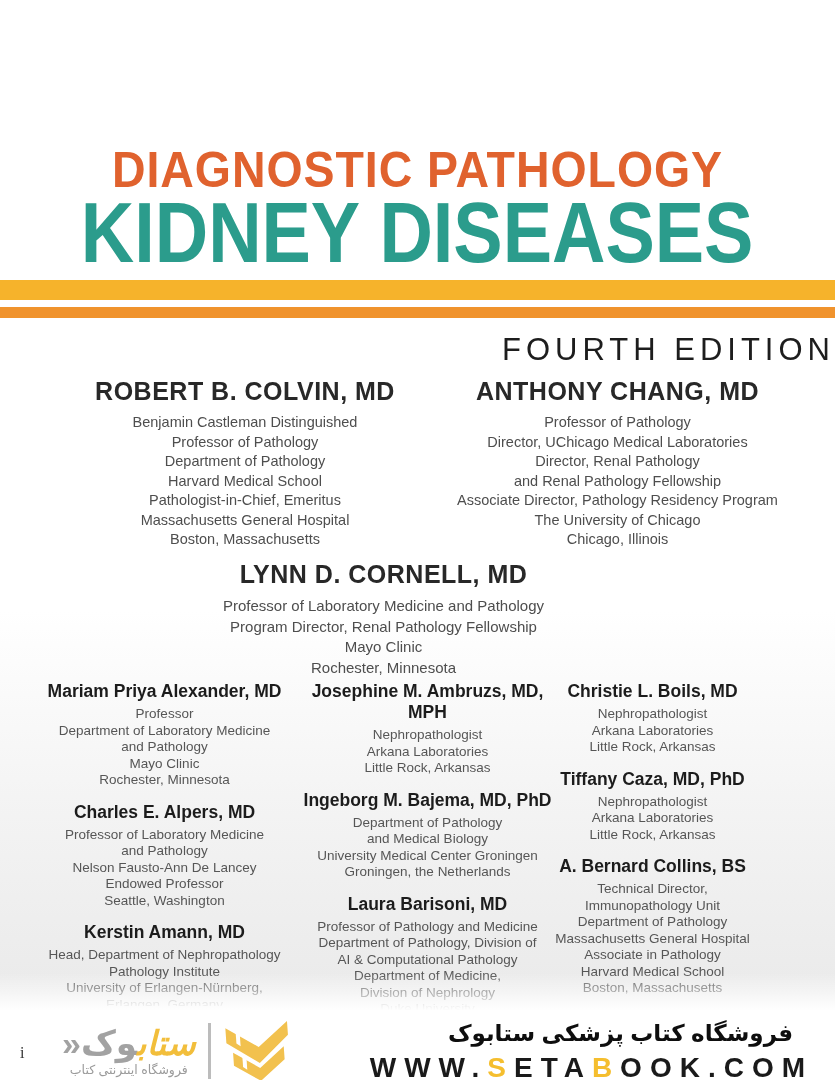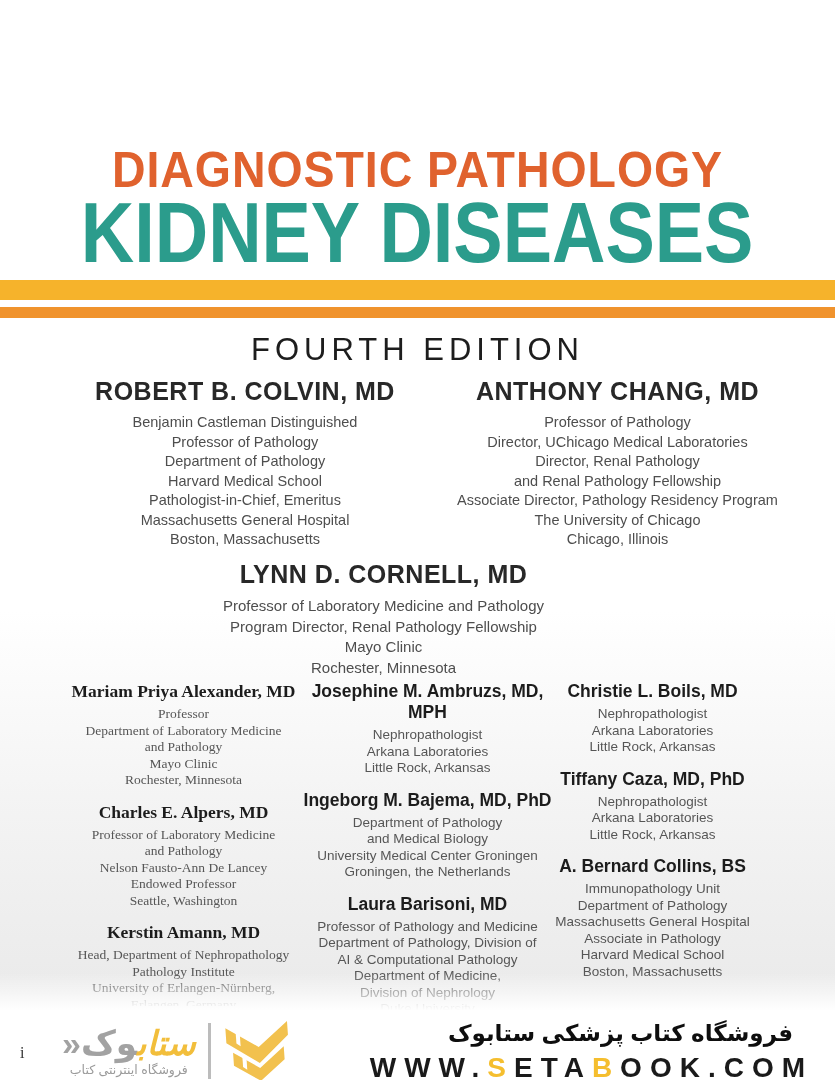--- a/index.html
+++ b/index.html
@@ -15,33 +15,33 @@
     background:linear-gradient(180deg,rgba(255,255,255,0) 0%,#ffffff 78%);}
   
   .series-title{position:absolute;left:0;top:130px;width:835px;text-align:center;z-index:2;}
   .series-title span{display:inline-block;font-size:50px;font-weight:700;color:#E0622E;
     letter-spacing:1px;transform:scaleX(0.93);transform-origin:center;white-space:nowrap;}
   .book-title{position:absolute;left:0;top:178px;width:835px;text-align:center;z-index:2;}
   .book-title span{display:inline-block;font-size:86px;font-weight:700;color:#2B9C8C;
     letter-spacing:0;transform:scaleX(0.86);transform-origin:center;white-space:nowrap;line-height:1;}
   .bar-yellow{position:absolute;left:0;top:269px;width:835px;height:20px;background:#F6B32B;z-index:2;}
   .bar-orange{position:absolute;left:0;top:296px;width:835px;height:11px;background:#F0932D;z-index:2;}
-  .edition{position:absolute;left:0;top:321px;width:835px;text-align:center;z-index:2;
+  .edition{position:absolute;left:0;top:321px;width:835px;text-align:right;z-index:2;
     font-size:31px;color:#1d1d1d;letter-spacing:5px;}
   
   .author{position:absolute;text-align:center;z-index:2;}
   .author .aname{font-size:25px;font-weight:700;color:#282828;letter-spacing:0.5px;margin-bottom:7px;}
   .author .alines .line{font-size:14.5px;color:#4e4e4e;line-height:19.5px;}
   #author-colvin{left:55px;top:366px;width:380px;}
   #author-chang{left:415px;top:366px;width:405px;}
   #author-cornell{left:0;top:549px;width:767px;}
   #author-cornell .alines .line{font-size:15px;line-height:20.5px;}
   
   .ccol{position:absolute;top:670px;text-align:center;z-index:2;}
-  #ccol1{left:31px;width:305px;font-family:Liberation Serif, serif;}
+  #ccol1{left:12px;width:305px;}
   #ccol2{left:300px;width:255px;}
   #ccol3{left:525px;width:255px;}
   .entry{margin-bottom:13px;}
   .cname{font-size:17.5px;font-weight:700;color:#1c1c1c;line-height:21px;margin-bottom:4px;}
   .clines .line{font-size:13.5px;color:#565656;line-height:16.5px;}
   .partial{font-size:13.5px;color:#6a6a6a;line-height:16.5px;height:9px;overflow:hidden;opacity:0.75;}
   
   .footer{position:absolute;left:0;top:1005px;width:835px;height:75px;background:#ffffff;z-index:6;}
   .page-marker{position:absolute;left:20px;top:28px;font-family:"Liberation Serif","DejaVu Serif",serif;
     font-size:16px;color:#333;}
@@ -189,20 +189,21 @@
       <div class="cname">Tiffany Caza, MD, PhD</div>
       <div class="clines">
           <div class="line">Nephropathologist</div>
           <div class="line">Arkana Laboratories</div>
           <div class="line">Little Rock, Arkansas</div>
         </div>
     </div>
     <div class="entry">
       <div class="cname">A. Bernard Collins, BS</div>
       <div class="clines">
+          <div class="line">Technical Director,</div>
           <div class="line">Immunopathology Unit</div>
           <div class="line">Department of Pathology</div>
           <div class="line">Massachusetts General Hospital</div>
           <div class="line">Associate in Pathology</div>
           <div class="line">Harvard Medical School</div>
           <div class="line">Boston, Massachusetts</div>
         </div>
     </div>
   </div>
 

